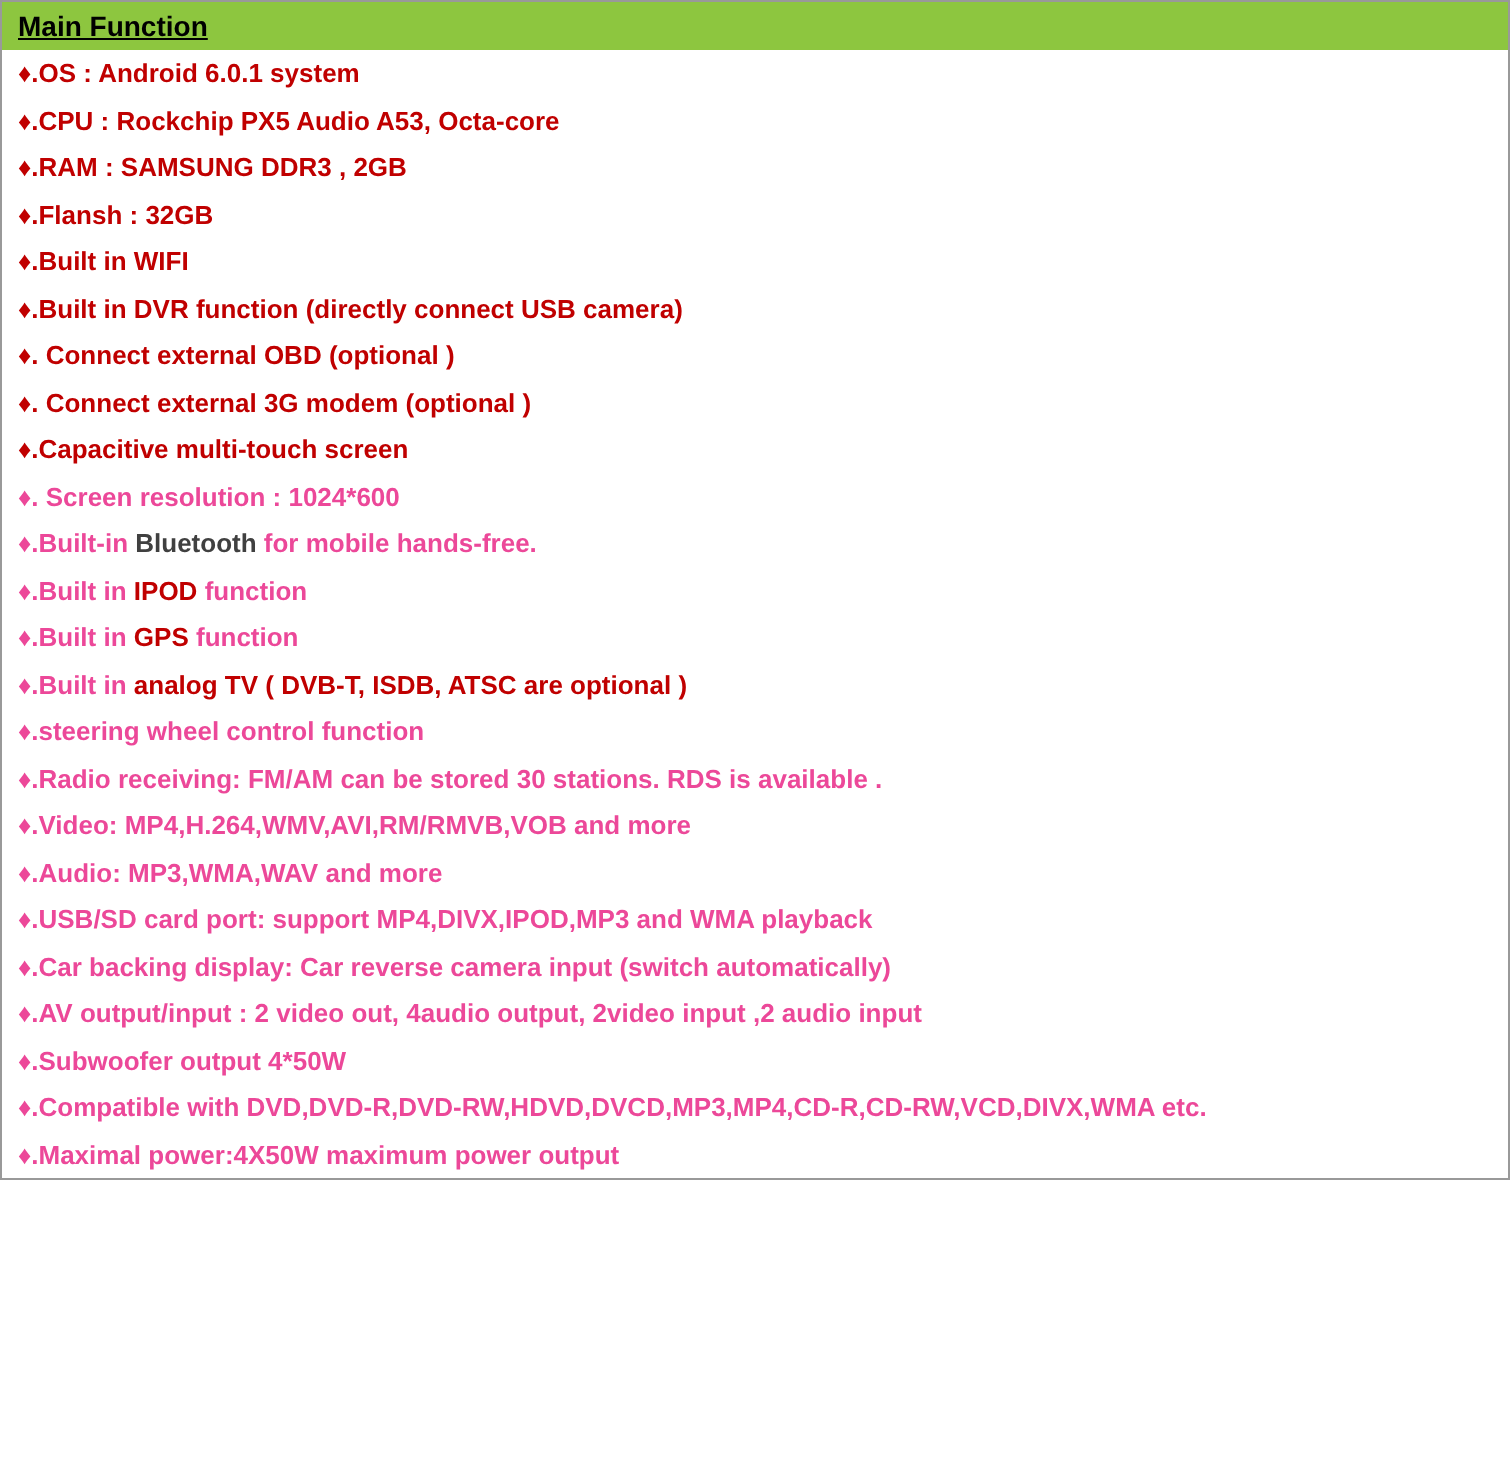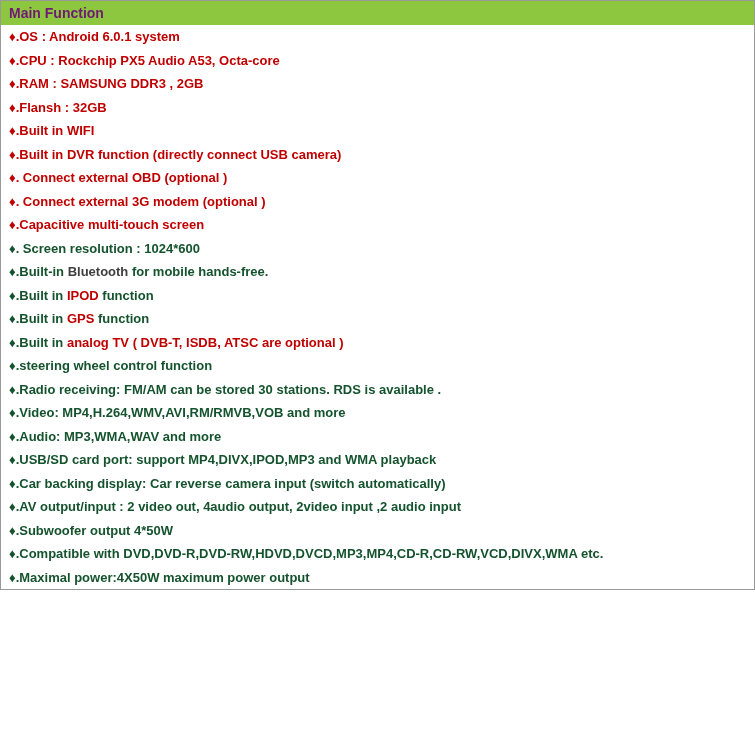--- a/index.html
+++ b/index.html
@@ -15,37 +15,38 @@
     }
     .main-container {
       width: 755px;
       border: 1px solid #999;
     }
     .header {
       background-color: #8dc63f;
       padding: 4px 8px;
       font-weight: bold;
       font-size: 14px;
-      color: #701a75;
+      color: #000000;
+      text-decoration: underline;
     }
     .content {
       padding: 0 8px;
       background: #fff;
     }
     .item {
       padding: 2px 0;
       line-height: 1.5;
       color: #000;
     }
     .red-bold {
       color: #c00000;
       font-weight: bold;
     }
     .black-bold {
-      color: #14532d;
+      color: #ec4899;
       font-weight: bold;
     }
   </style>
 </head>
 <body>
 
 <div class="main-container">
   <div class="header">
     <span>Main Function</span>
   </div>

